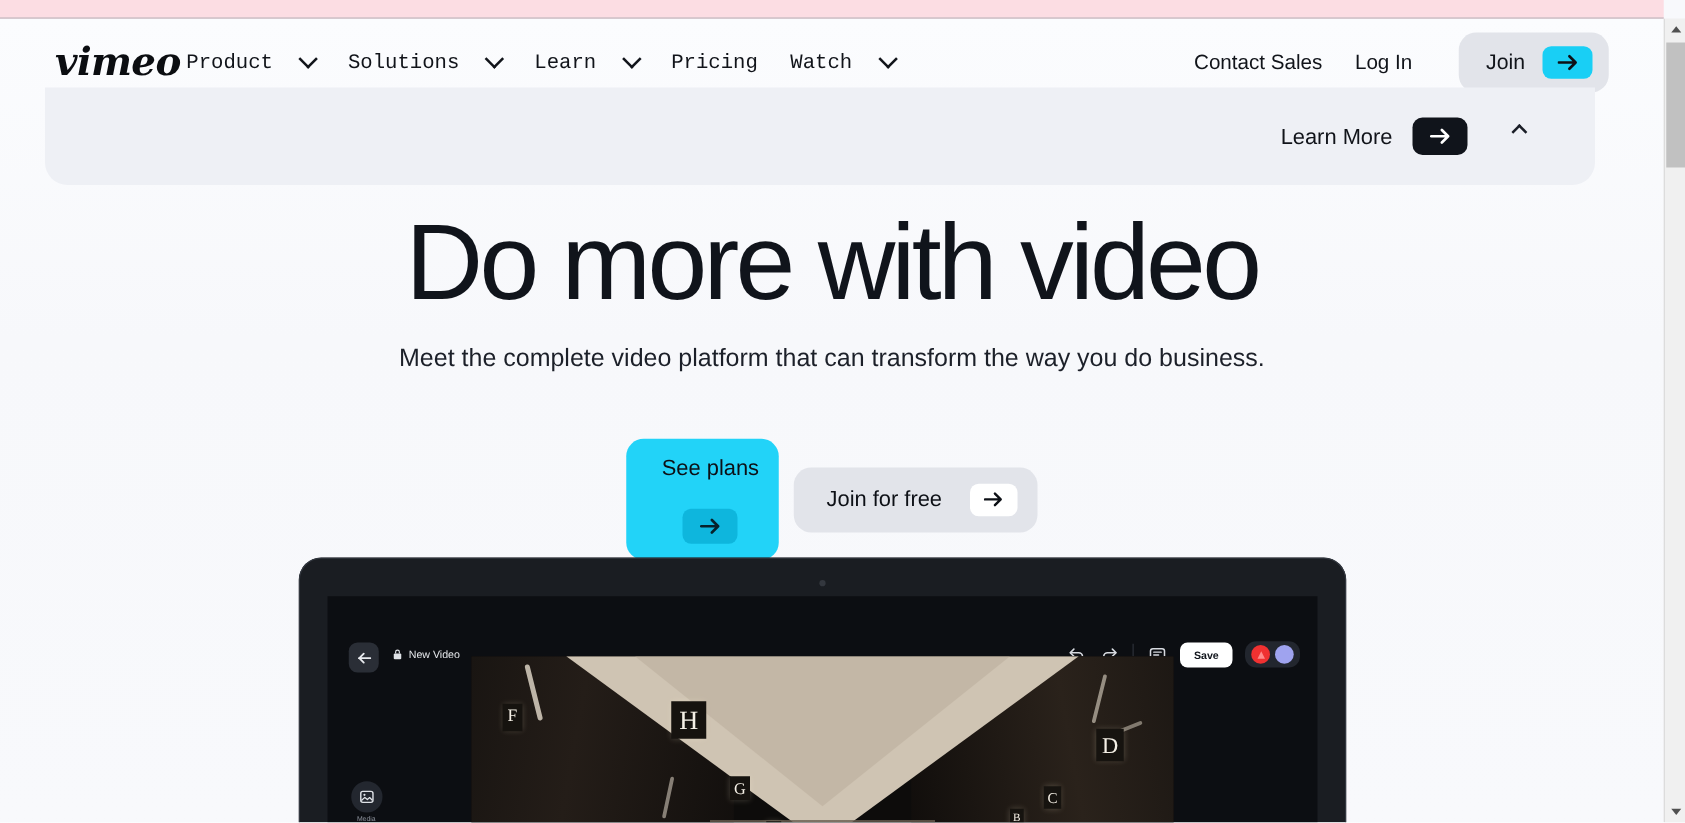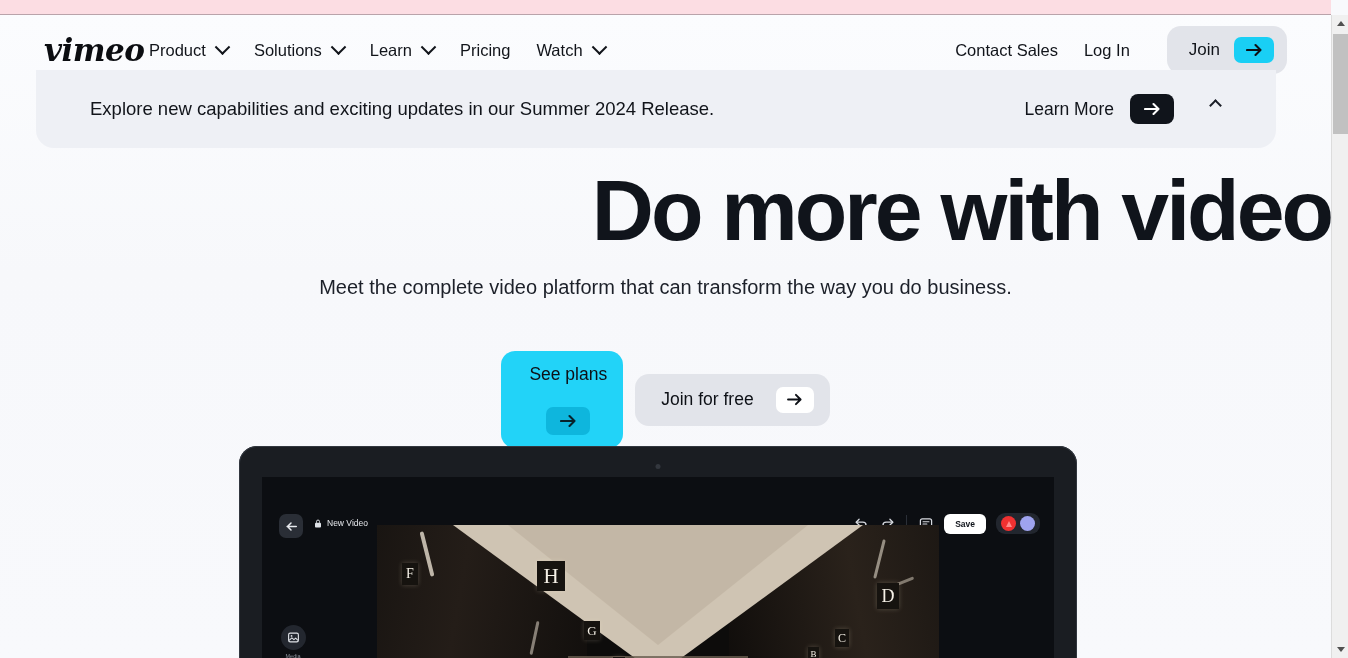--- a/index.html
+++ b/index.html
@@ -37,23 +37,23 @@
     position: absolute; left: 44px; top: 50%; transform: translateY(-50%);
     font-family: "DejaVu Serif", serif;
     font-size: 31px; font-weight: 700; font-style: italic;
     letter-spacing: -0.5px; color: #0b0d11;
   }
   .nav {
     position: absolute; left: 149px; top: 50%; transform: translateY(-50%);
     display: flex; align-items: center; gap: 0px;
   }
   .nav-item {
-    display: flex; align-items: center; gap: 7px;
+    display: flex; align-items: center; gap: 19px;
     padding: 6px 13px 6px 13px;
-    font-size: 16.5px; color: #11141a; cursor: pointer; white-space: nowrap;
+    font-size: 16.5px; color: #11141a; cursor: pointer; white-space: nowrap; font-family: Liberation Mono, monospace;
   }
   .nav-item:first-child { padding-left: 0; }
   .chev-down {
     display:inline-block; width: 11px; height: 11px;
     border-right: 2px solid #11141a; border-bottom: 2px solid #11141a;
     transform: rotate(45deg) translate(-2px,-2px);
     margin-left: 4px;
   }
   .header-right {
     position: absolute; right: 44px; top: 50%; transform: translateY(-50%);
@@ -102,22 +102,22 @@
   }
   .chev-up {
     display:inline-block; width: 9px; height: 9px;
     border-left: 2px solid #1a1e27; border-top: 2px solid #1a1e27;
     transform: rotate(45deg);
   }
 
   
   .hero-title {
     position: absolute; top: 152px; left: 0; width: 1331px;
-    text-align: right;
-    font-size: 86px; font-weight: 700; letter-spacing: -3px;
+    text-align: center;
+    font-size: 86px; font-weight: 400; letter-spacing: -3px;
     color: #10141b; line-height: 1.0;
   }
   .hero-sub {
     position: absolute; top: 261px; left: 0; width: 1331px;
     text-align: center; font-size: 20px; color: #1c2029;
   }
   .cta-row {
     position: absolute; top: 336px; left: 0; width: 1331px;
     display: flex; justify-content: center; align-items: center; gap: 12px;
   }
@@ -306,21 +306,20 @@
           <span class="arrow-box cyan">
             <svg class="arrow-glyph" width="17" height="14" viewBox="0 0 17 14" fill="none">
               <path d="M1 7h13M9.5 2l5 5-5 5" stroke="#0d1016" stroke-width="2.1" stroke-linecap="round" stroke-linejoin="round"></path>
             </svg>
           </span>
         </div>
       </div>
     </div>
 
     <div class="banner">
-      <div class="banner-text">Explore new capabilities and exciting updates in our Summer 2024 Release.</div>
       <div class="banner-cta">
         <span class="banner-cta-label">Learn More</span>
         <span class="arrow-box dark">
           <svg class="arrow-glyph" width="17" height="14" viewBox="0 0 17 14" fill="none">
             <path d="M1 7h13M9.5 2l5 5-5 5" stroke="#ffffff" stroke-width="2.1" stroke-linecap="round" stroke-linejoin="round"></path>
           </svg>
         </span>
       </div>
       <div class="banner-collapse">
         <span class="chev-up"></span>

